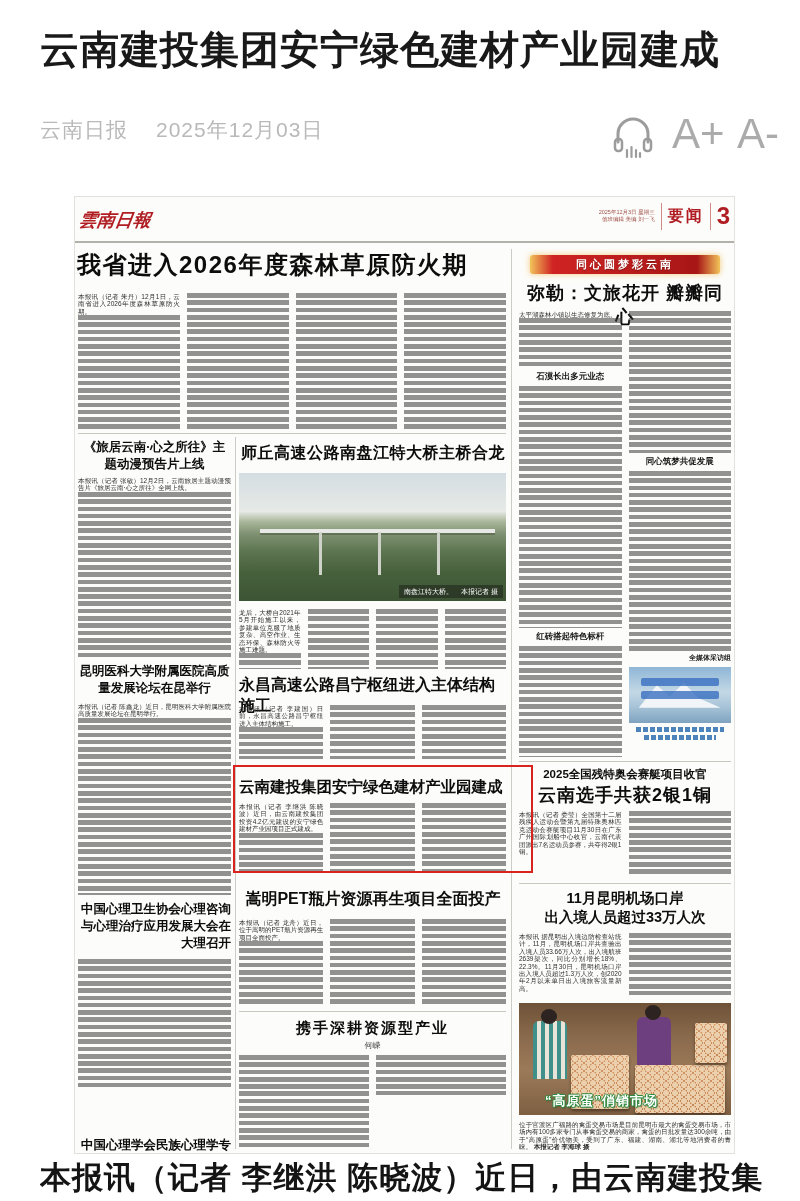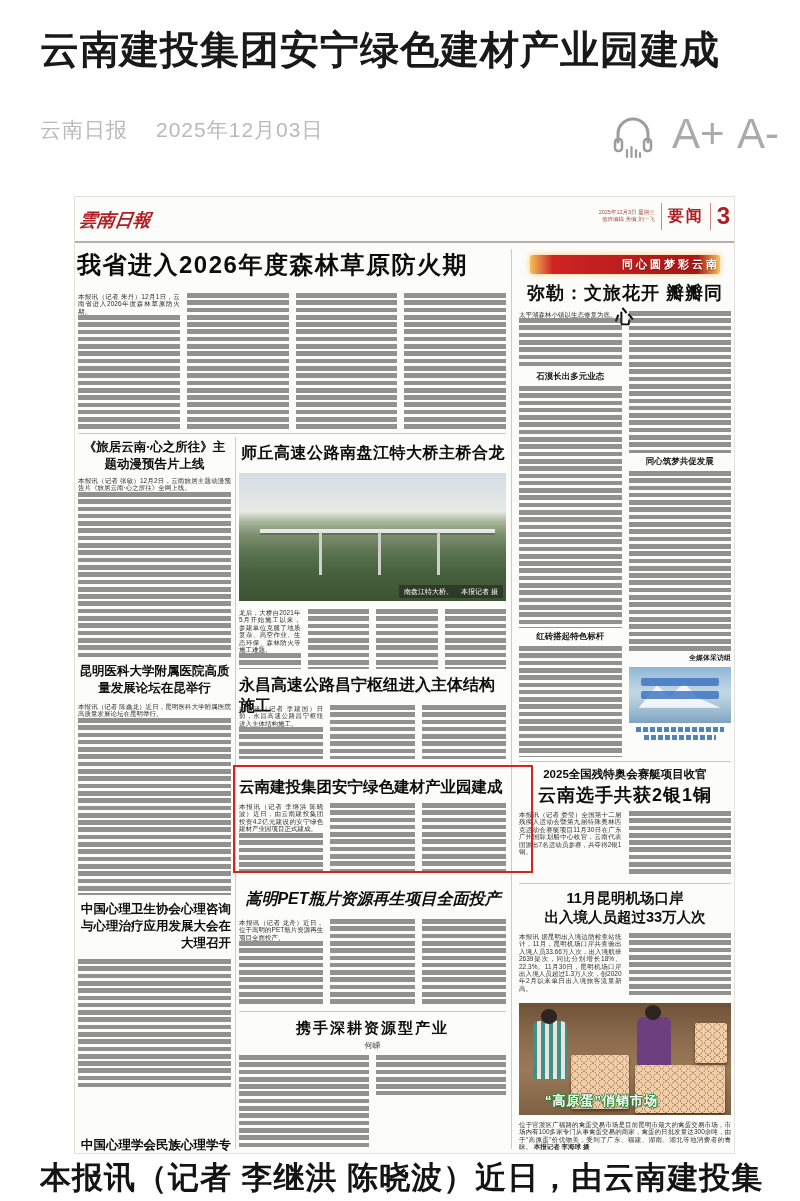--- a/index.html
+++ b/index.html
@@ -58,21 +58,21 @@
   
   .comm-logo{background:linear-gradient(105deg,#23307f 0%,#44399a 35%,#7a4aa8 70%,#a465bd 100%);
              display:flex;align-items:center;justify-content:center;
              box-shadow:inset 0 0 12px rgba(255,255,255,.25);}
   .comm-logo span{color:#fff;font-weight:800;font-style:italic;font-size:17px;
                   letter-spacing:1px;text-shadow:1px 1px 2px rgba(0,0,0,.45);}
   .comm-body{font-family:"Liberation Serif","DejaVu Serif",serif;}
 
   
   .banner{background:linear-gradient(90deg,#f2c35a 0%,#cf2323 12%,#a81616 88%,#f2c35a 100%);
-          border-radius:3px;display:flex;align-items:center;justify-content:flex-end;
+          border-radius:3px;display:flex;align-items:center;justify-content:center;
           box-shadow:0 0 6px rgba(240,190,90,.8);}
   .banner span{color:#fff;font-size:11px;font-weight:800;letter-spacing:3px;
                text-shadow:0 1px 1px rgba(90,20,10,.6);}
   .promo-card{background:linear-gradient(180deg,#8fb6d6 0%,#c3d8e6 45%,#a8c4d8 70%,#7fa3c0 100%);
               overflow:hidden;}
   .promo-mtn{left:10%;top:28%;width:80%;height:45%;background:#f2f5f7;
              clip-path:polygon(0 100%,22% 10%,38% 55%,55% 0,72% 60%,100% 100%);}
   .promo-txt{left:12%;width:76%;height:8px;border-radius:2px;
              background:rgba(58,111,192,.8);}
   .gk-blue{background:repeating-linear-gradient(90deg,
@@ -225,21 +225,21 @@
         <div class="gk"></div>
       </div>
     <div class="col">
         <div class="gk"></div>
       </div>
     <div class="col">
         <div class="gk"></div>
       </div>
   </div>
 
-  <div class="abs hl" style="left:164px;top:692px;width:268px;font-size:16px;text-align:center;font-style:italic;">嵩明PET瓶片资源再生项目全面投产</div>
+  <div class="abs hl" style="left:164px;top:692px;width:268px;font-size:16px;text-align:center;">嵩明PET瓶片资源再生项目全面投产</div>
   <div class="abs cols" style="left:164px;top:722px;width:267px;height:86px;">
     <div class="col">
         <span class="t6">本报讯（记者 龙舟）近日，位于嵩明的PET瓶片资源再生项目全面投产。</span>
         <div class="gk"></div>
       </div>
     <div class="col">
         <div class="gk"></div>
       </div>
     <div class="col">
         <div class="gk"></div>

